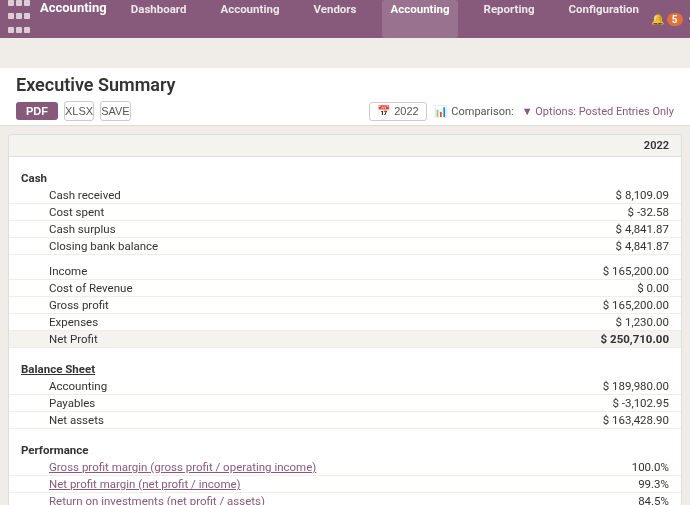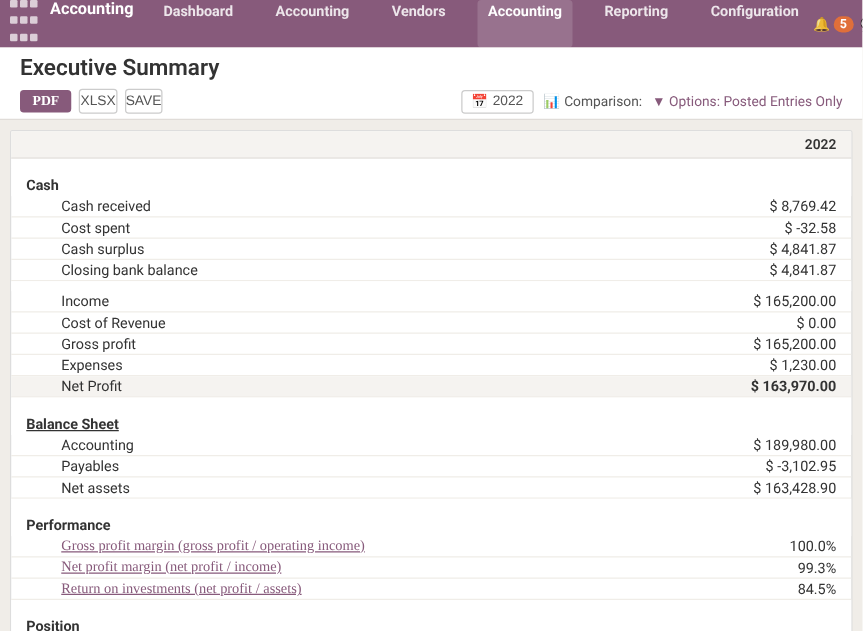--- a/index.html
+++ b/index.html
@@ -68,20 +68,21 @@
     }
     .topnav-separator {
       color: rgba(255,255,255,0.4);
     }
 
     
     .page-header {
       background: #fff;
       padding: 6px 16px 4px 16px;
       border-bottom: 1px solid #e0dcd8;
+      margin-top: 30px;
     }
     .page-title {
       font-size: 18px;
       font-weight: 600;
       color: #333;
       margin-bottom: 6px;
     }
     .toolbar {
       display: flex;
       align-items: center;
@@ -89,21 +90,20 @@
     }
     .btn-pdf {
       background: #875a7b;
       color: #fff;
       border: none;
       padding: 3px 10px;
       border-radius: 3px;
       font-size: 11px;
       font-weight: bold;
       cursor: pointer;
-      font-family: Liberation Serif, serif;
     }
     .btn-outline {
       background: #fff;
       color: #555;
       border: 1px solid #ccc;
       padding: 3px 0;
       border-radius: 3px;
       font-size: 11px;
       cursor: pointer;
     }
@@ -171,21 +171,20 @@
     }
     .data-row .label {
       flex: 1;
       font-size: 11.5px;
       color: #333;
     }
     .data-row .label.link {
       color: #875a7b;
       text-decoration: underline;
       cursor: pointer;
-      font-family: Liberation Serif, serif;
     }
     .data-row .value {
       min-width: 120px;
       text-align: right;
       font-size: 11.5px;
       color: #333;
     }
     .data-row.total-row {
       background: #f5f3f0;
     }
@@ -266,21 +265,21 @@
 <div class="main">
 
   <div class="col-header-row">
     <span>2022</span>
   </div>
 
   <div class="section-spacer"></div>
   <div class="section-header">Cash</div>
   <div class="data-row">
     <span class="label">Cash received</span>
-    <span class="value">$ 8,769.42</span>
+    <span class="value">$ 8,109.09</span>
   </div>
   <div class="data-row">
     <span class="label">Cost spent</span>
     <span class="value">$ -32.58</span>
   </div>
   <div class="data-row row-surplus">
     <span class="label">Cash surplus</span>
     <span class="value">$ 4,841.87</span>
   </div>
   <div class="data-row">
@@ -300,21 +299,21 @@
   <div class="data-row">
     <span class="label">Gross profit</span>
     <span class="value">$ 165,200.00</span>
   </div>
   <div class="data-row">
     <span class="label">Expenses</span>
     <span class="value">$ 1,230.00</span>
   </div>
   <div class="data-row total-row">
     <span class="label">Net Profit</span>
-    <span class="value">$ 163,970.00</span>
+    <span class="value">$ 250,710.00</span>
   </div>
 
   <div class="section-spacer"></div>
   <div class="section-header underline">Balance Sheet</div>
   <div class="data-row">
     <span class="label">Accounting</span>
     <span class="value">$ 189,980.00</span>
   </div>
   <div class="data-row">
     <span class="label">Payables</span>

